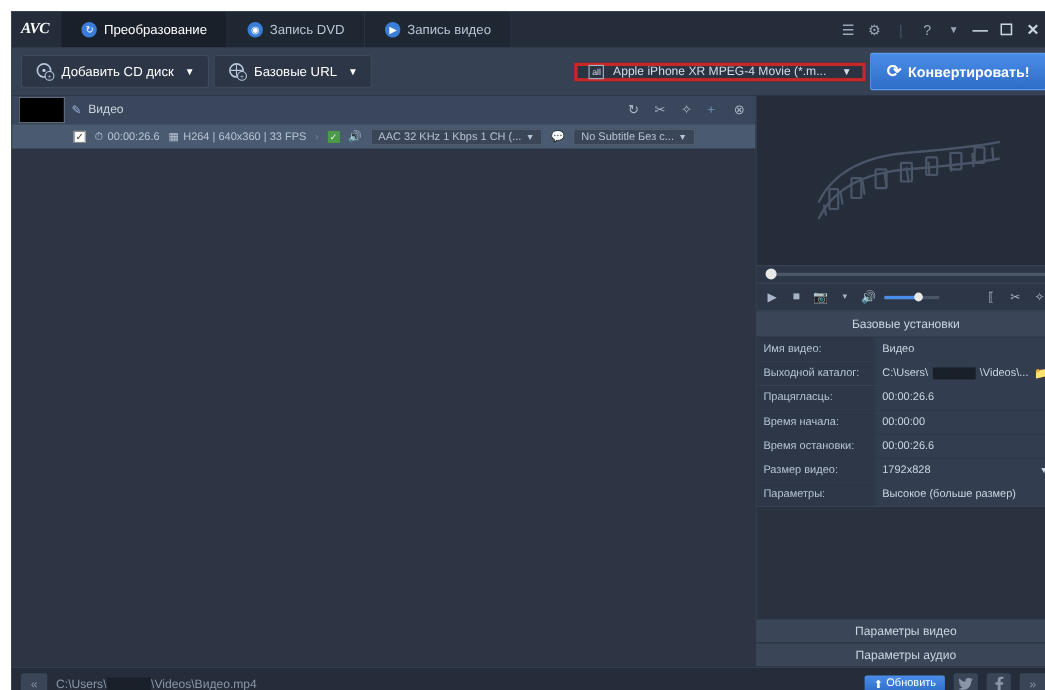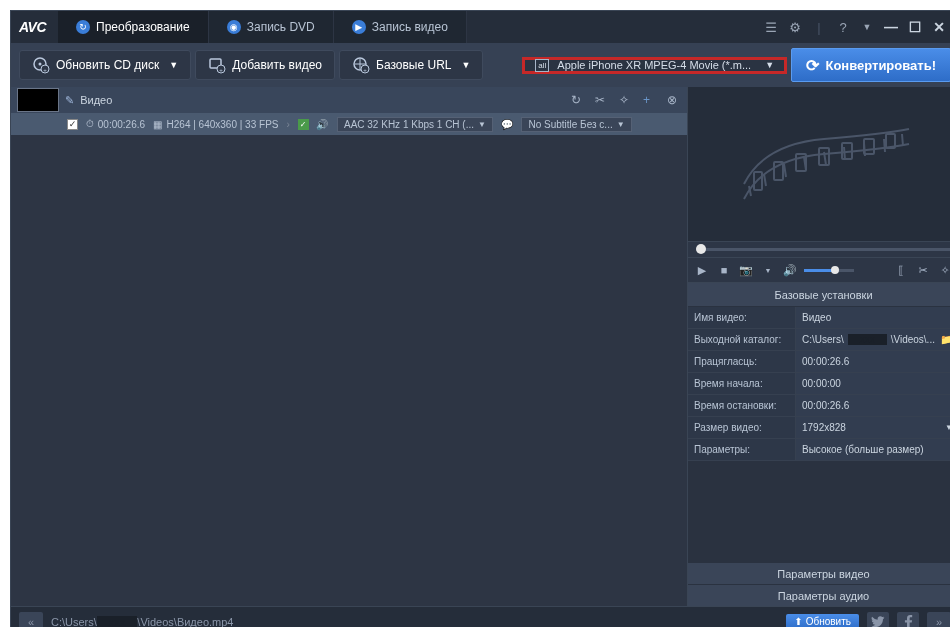--- a/index.html
+++ b/index.html
@@ -1,19 +1,19 @@
 <!DOCTYPE html>
 <html><head>
 <meta charset="utf-8">
 <style>
 * { margin: 0; padding: 0; box-sizing: border-box; font-family: Arial, sans-serif; }
 body { background: #fff; padding: 10px; }
 .app-window { width: 950px; height: 627px; background: #1f2732; color: #cbd5e0; display: flex; flex-direction: column; border: 1px solid #3a4555; }
 .menubar { height: 32px; background: #252d3a; display: flex; align-items: center; padding: 0 8px; }
-.logo { font-weight: bold; font-style: italic; color: #fff; font-size: 14px; margin-right: 12px; letter-spacing: -0.5px; }
+.logo { font-weight: bold; font-style: italic; color: #fff; font-size: 14px; margin-right: 12px; letter-spacing: -0.5px; font-family: Liberation Serif, serif; }
 .tab-btn { display: flex; align-items: center; gap: 6px; padding: 0 18px; height: 32px; font-size: 12px; color: #b8c4d4; cursor: pointer; background: #1f2732; border-right: 1px solid #2d3544; }
 .tab-btn.active { background: #1a2029; color: #fff; }
 .tab-icon { width: 14px; height: 14px; border-radius: 50%; display: flex; align-items: center; justify-content: center; font-size: 9px; }
 .tab-icon.blue { background: #3a7dd8; color: #fff; }
 .menubar-spacer { flex: 1; }
 .menubar-icon { width: 18px; height: 18px; margin: 0 3px; display: flex; align-items: center; justify-content: center; cursor: pointer; color: #9aa5b5; font-size: 13px; }
 .win-btn { width: 20px; height: 20px; margin: 0 2px; display: flex; align-items: center; justify-content: center; cursor: pointer; color: #cbd5e0; font-size: 14px; font-weight: bold; }
 .toolbar { height: 44px; background: #364154; display: flex; align-items: center; padding: 0 8px; gap: 4px; }
 .tool-btn { display: flex; align-items: center; gap: 6px; padding: 0 12px; height: 30px; font-size: 12px; color: #fff; cursor: pointer; background: #2d3646; border-radius: 3px; border: 1px solid #3f4a5d; }
 .tool-btn .chev { margin-left: 4px; font-size: 9px; }
@@ -95,32 +95,22 @@
   <div class="toolbar">
     <div class="tool-btn">
       <span class="tool-icon">
         <svg viewBox="0 0 18 18">
             <circle cx="8" cy="8" r="6" fill="none" stroke="#bac8dd" stroke-width="1.5"></circle>
             <circle cx="8" cy="8" r="1.5" fill="#bac8dd"></circle>
             <circle cx="13" cy="13" r="4" fill="#2d3646" stroke="#bac8dd"></circle>
             <text x="13" y="15.5" font-size="6" fill="#bac8dd" text-anchor="middle">+</text>
           </svg>
       </span>
-      <span>Обновить CD диск</span>
+      <span>Добавить CD диск</span>
       <span class="chev">▼</span>
-    </div>
-    <div class="tool-btn">
-      <span class="tool-icon">
-        <svg viewBox="0 0 18 18">
-            <rect x="2" y="3" width="11" height="9" rx="1" fill="none" stroke="#bac8dd" stroke-width="1.5"></rect>
-            <circle cx="13" cy="13" r="4" fill="#2d3646" stroke="#bac8dd"></circle>
-            <text x="13" y="15.5" font-size="6" fill="#bac8dd" text-anchor="middle">+</text>
-          </svg>
-      </span>
-      <span>Добавить видео</span>
     </div>
     <div class="tool-btn">
       <span class="tool-icon">
         <svg viewBox="0 0 18 18">
             <circle cx="8" cy="8" r="6" fill="none" stroke="#bac8dd" stroke-width="1.5"></circle>
             <path d="M3 8 h10 M8 3 v10" stroke="#bac8dd" stroke-width="1"></path>
             <circle cx="13" cy="13" r="4" fill="#2d3646" stroke="#bac8dd"></circle>
             <text x="13" y="15.5" font-size="6" fill="#bac8dd" text-anchor="middle">+</text>
           </svg>
       </span>

